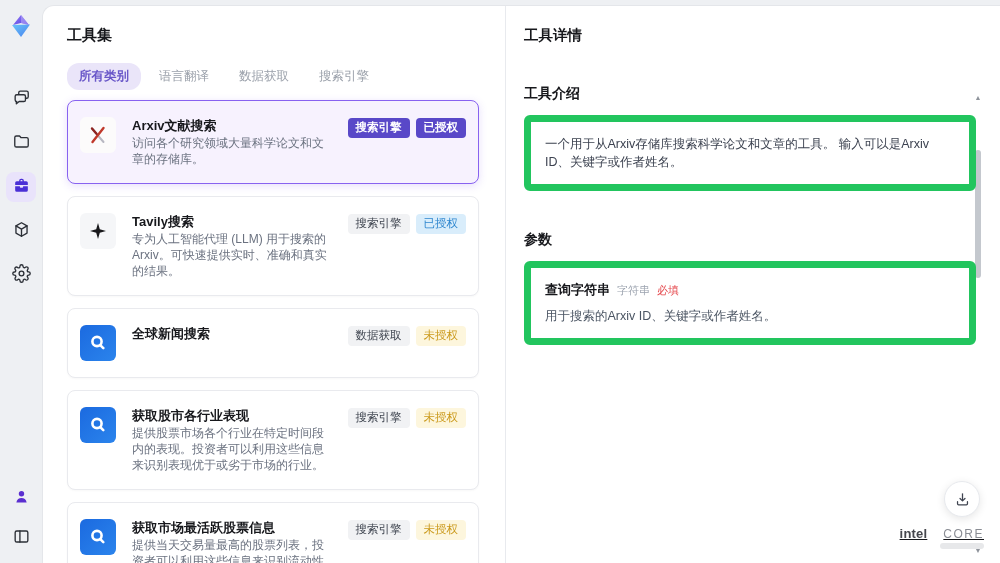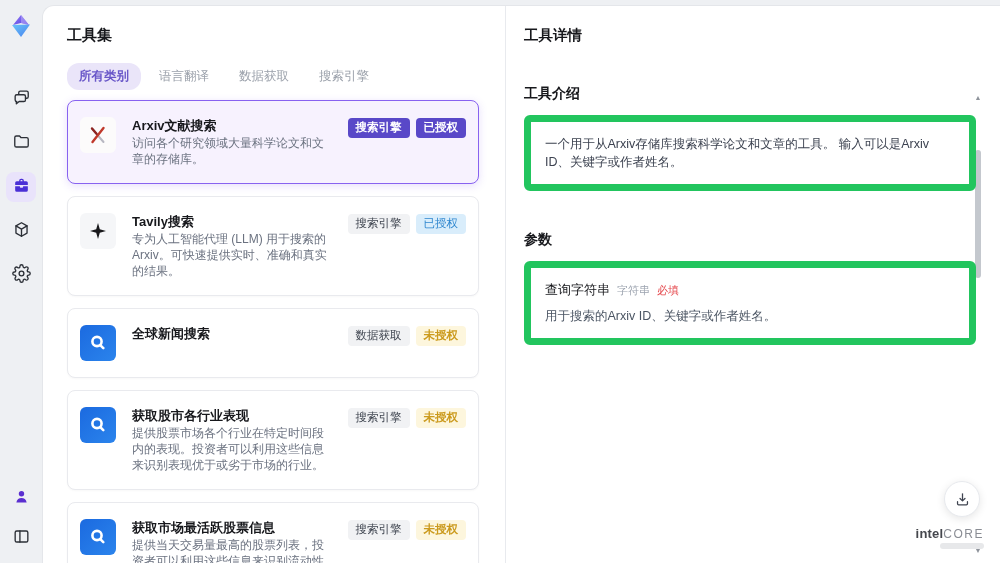--- a/index.html
+++ b/index.html
@@ -36,45 +36,45 @@
   .tool-icon svg{width:24px;height:24px;}
   .tool-icon.search-blue{background:linear-gradient(135deg,#1b6ae0,#2b84ec);}
   .tool-icon.arxiv{background:#fcfbfb;}
   .tool-body{flex:1;min-width:0;}
   .tool-name{font-size:13px;font-weight:bold;line-height:18px;}
   .tool-desc{font-size:12px;color:var(--muted);line-height:16px;margin-top:0;}
   .tool-badges{display:flex;gap:6px;flex:0 0 auto;margin-top:1px;}
   .badge{font-size:11.5px;line-height:1;padding:4px 8px;border-radius:4px;white-space:nowrap;}
   .badge.cat{background:#f1f2f4;color:#3f4550;}
   .badge.auth-yes{background:#d9edfb;color:#2f87cf;}
-  .badge.auth-no{background:#fdf6dd;color:#cb9a1d;font-weight:bold;}
+  .badge.auth-no{background:#fdf6dd;color:#cb9a1d;}
   .card.selected .badge{background:var(--accent);color:#fff;font-weight:bold;}
 
   
   .vscroll{position:absolute;right:18px;top:88px;bottom:8px;width:8px;}
   .vscroll .arrow{position:absolute;left:0;width:8px;height:8px;color:#8e939b;font-size:7px;line-height:8px;text-align:center;}
   .vscroll .arrow.up{top:0;}
   .vscroll .arrow.down{bottom:0;}
   .vscroll .thumb{position:absolute;left:1px;top:56px;width:6px;height:128px;border-radius:3px;background:#c4c8ce;}
 
   
   .right-col{position:absolute;left:462px;right:0;top:0;bottom:0;border-left:1px solid #e8eaee;padding:20px 24px 12px 18px;}
   .detail-title{font-size:14.5px;font-weight:bold;}
   .section-h{font-size:14px;font-weight:bold;margin-top:40px;}
   .info-box{margin-top:12px;border:7px solid #22c55e;border-radius:6px;padding:13px 14px;font-size:12.5px;color:#3c4250;line-height:18px;background:#fff;}
   .param-head{display:flex;align-items:baseline;gap:7px;}
-  .param-name{font-size:13px;font-weight:normal;color:#17181c;}
+  .param-name{font-size:13px;font-weight:bold;color:#17181c;}
   .param-type{font-size:11px;color:#9ca3af;}
   .param-req{font-size:11px;color:#e5484d;}
   .param-desc{margin-top:8px;font-size:12.5px;color:#4b5563;}
 
   
   .fab{position:absolute;right:20px;bottom:46px;width:36px;height:36px;border-radius:50%;background:#fff;border:1px solid #e8eaee;box-shadow:0 2px 8px rgba(0,0,0,.10);display:flex;align-items:center;justify-content:center;cursor:pointer;}
   .intel{position:absolute;right:16px;bottom:14px;text-align:right;line-height:1;}
-  .intel .row{display:flex;align-items:baseline;gap:0;justify-content:flex-end;}
+  .intel .row{display:flex;align-items:baseline;gap:16px;justify-content:flex-end;text-decoration:underline;}
   .intel .i1{font-size:13px;font-weight:bold;color:#45474d;letter-spacing:.2px;}
   .intel .i2{font-size:12px;font-weight:400;color:#8a8d94;letter-spacing:1.5px;}
   .intel .smudge{margin-top:3px;margin-left:auto;width:44px;height:6px;border-radius:3px;background:#e7e8ea;}
 </style>
 </head>
 <body>
 
 <div class="rail">
   <div class="logo">
     <svg viewBox="0 0 30 30">

